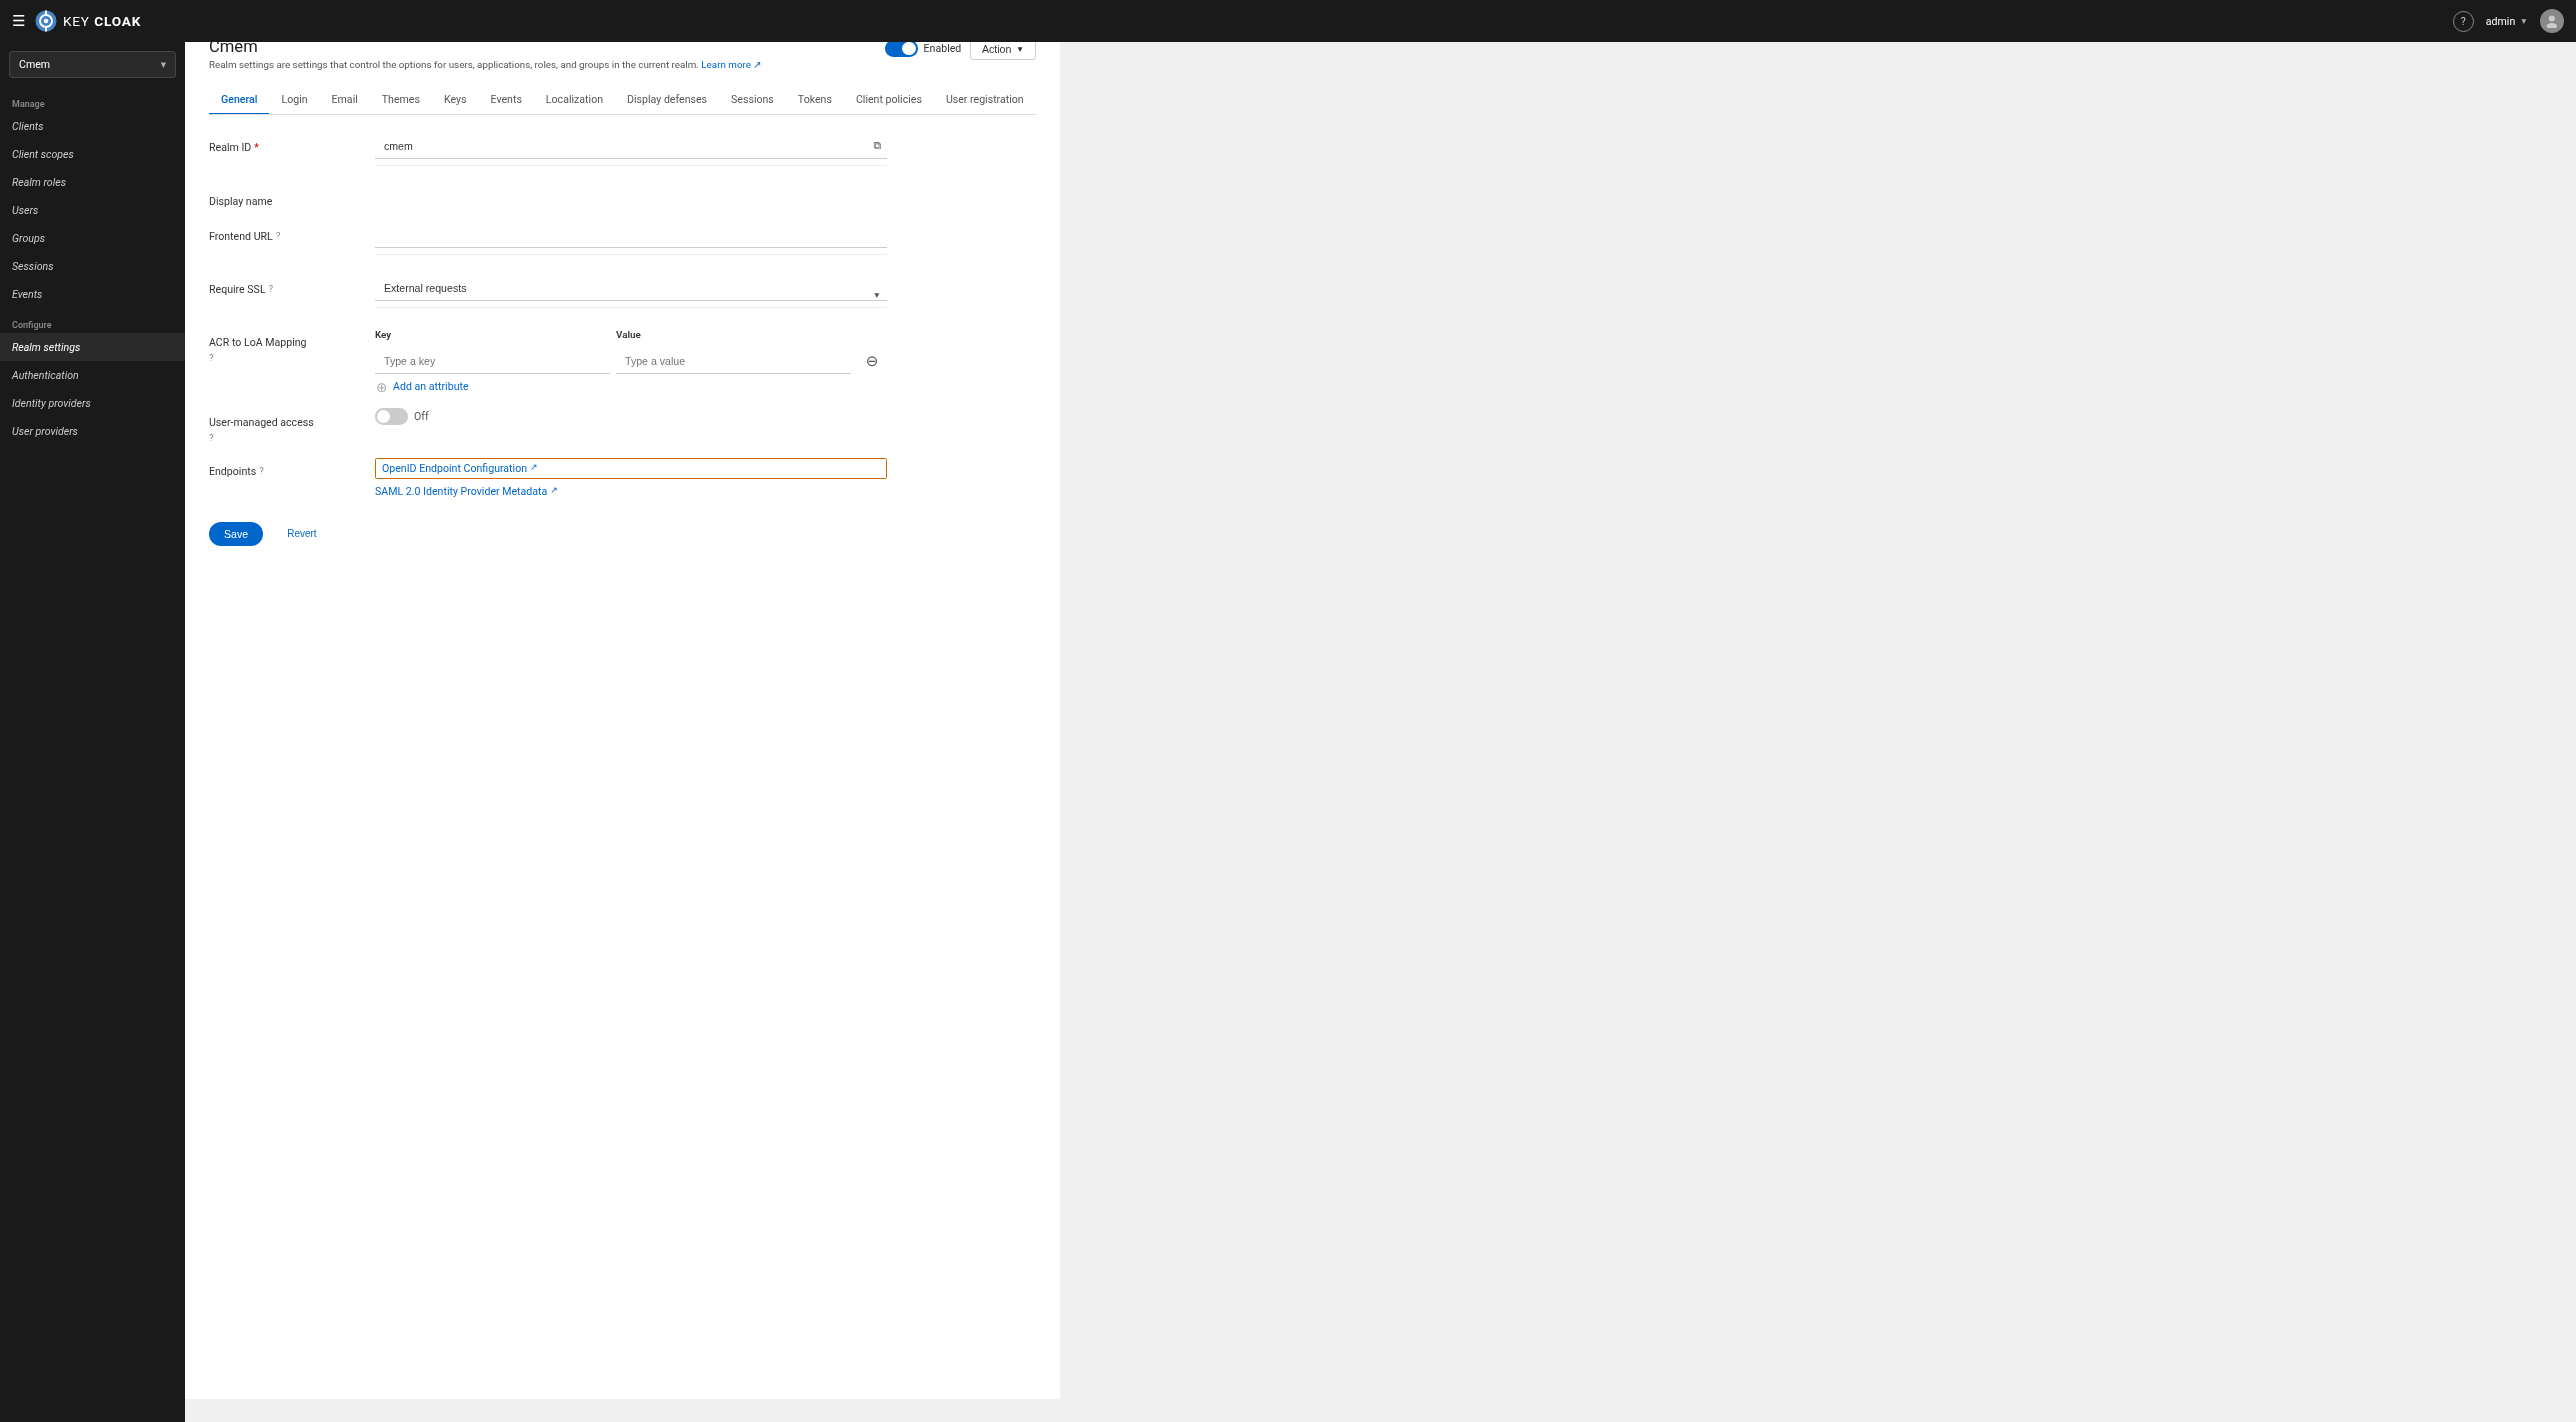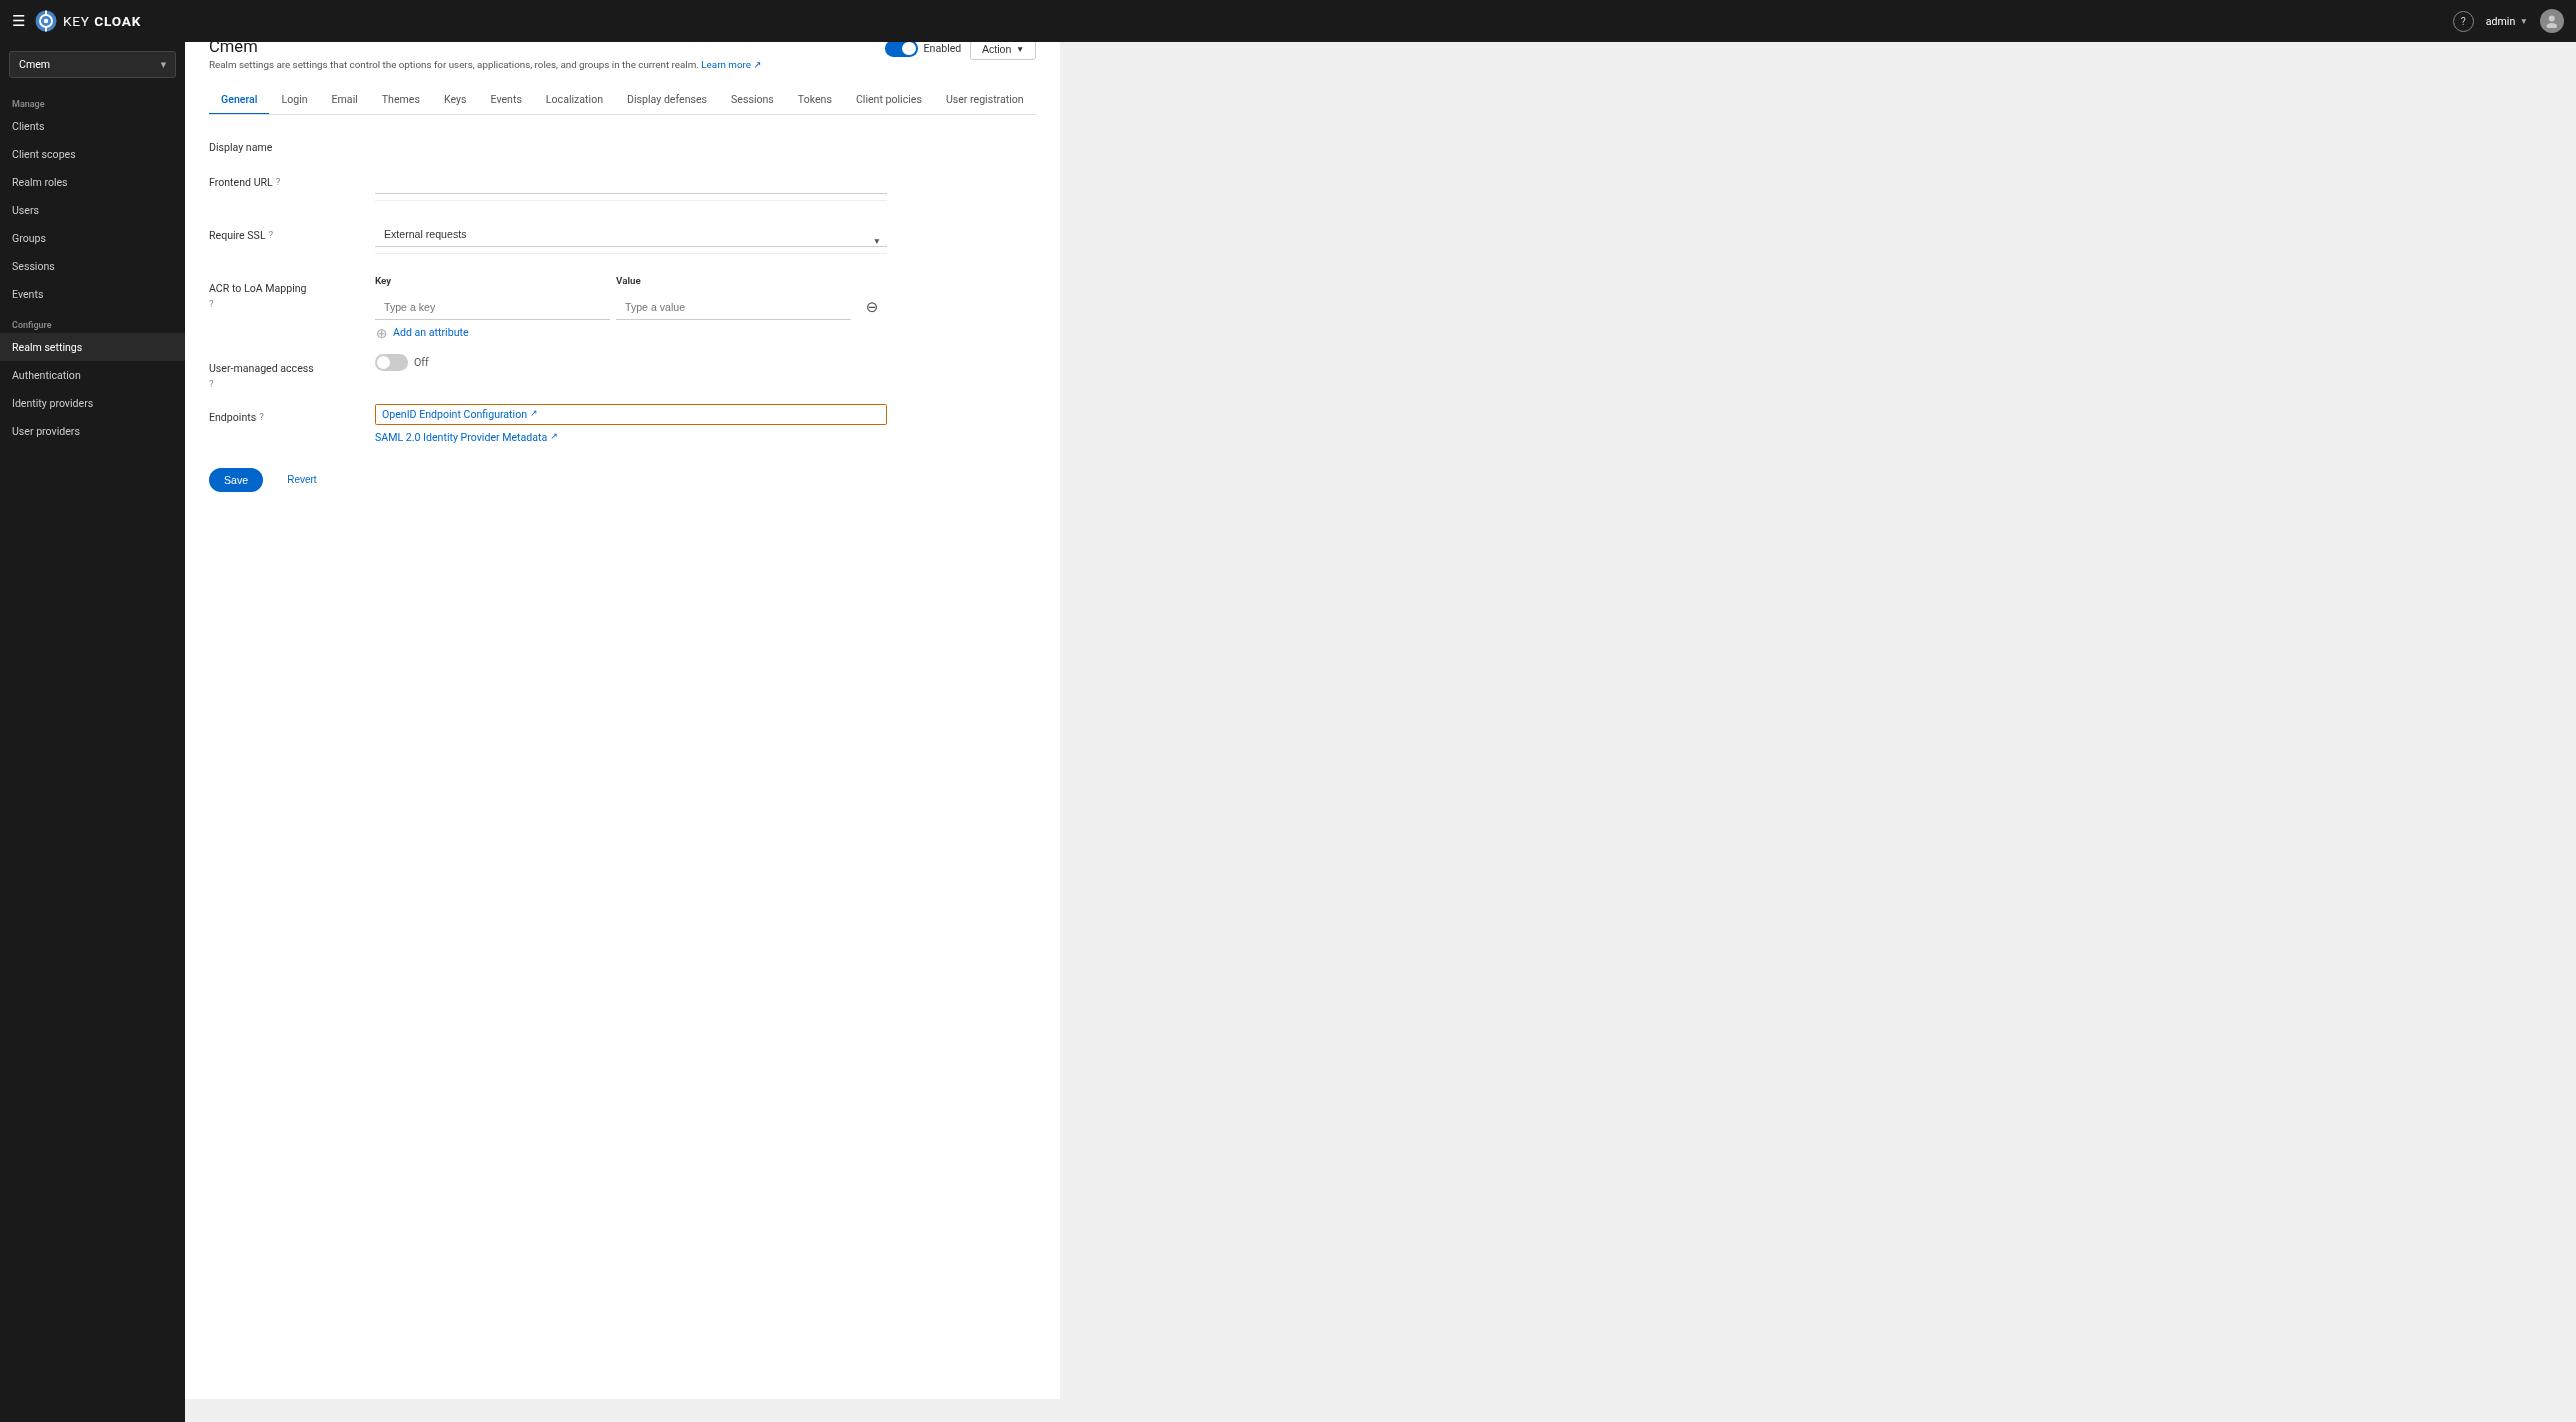--- a/index.html
+++ b/index.html
@@ -114,20 +114,21 @@
       text-transform: none;
     }
     .sidebar-item {
       display: flex;
       align-items: flex-end;
       padding: 7.5px 12px;
       color: #ccc;
       cursor: pointer;
       font-size: 10.6px;
       text-decoration: none;
+      font-style: italic;
     }
     .sidebar-item.active {
       background: #2a2a2a;
       color: #fff;
     }
 
     
     .main {
       margin-left: 185px;
       background: #fff;
@@ -542,20 +543,33 @@
       <div class="tab">Localization</div>
       <div class="tab">Display defenses</div>
       <div class="tab">Sessions</div>
       <div class="tab">Tokens</div>
       <div class="tab">Client policies</div>
       <div class="tab">User registration</div>
     </div>
 
     <div class="form-section">
 
+      <div class="form-row">
+        <div class="form-label">
+          <span>Realm ID</span>
+          <span class="required-star">*</span>
+        </div>
+        <div class="form-control-wrap">
+          <div class="form-input-with-icon">
+            <input type="text" class="form-input" style="border: none;" value="cmem">
+            <span class="copy-icon">⧉</span>
+          </div>
+          <hr class="form-divider">
+        </div>
+      </div>
 
       <div class="form-row">
         <div class="form-label">
           <span>Display name</span>
         </div>
       </div>
 
 
       <div class="form-row">
         <div class="form-label">

